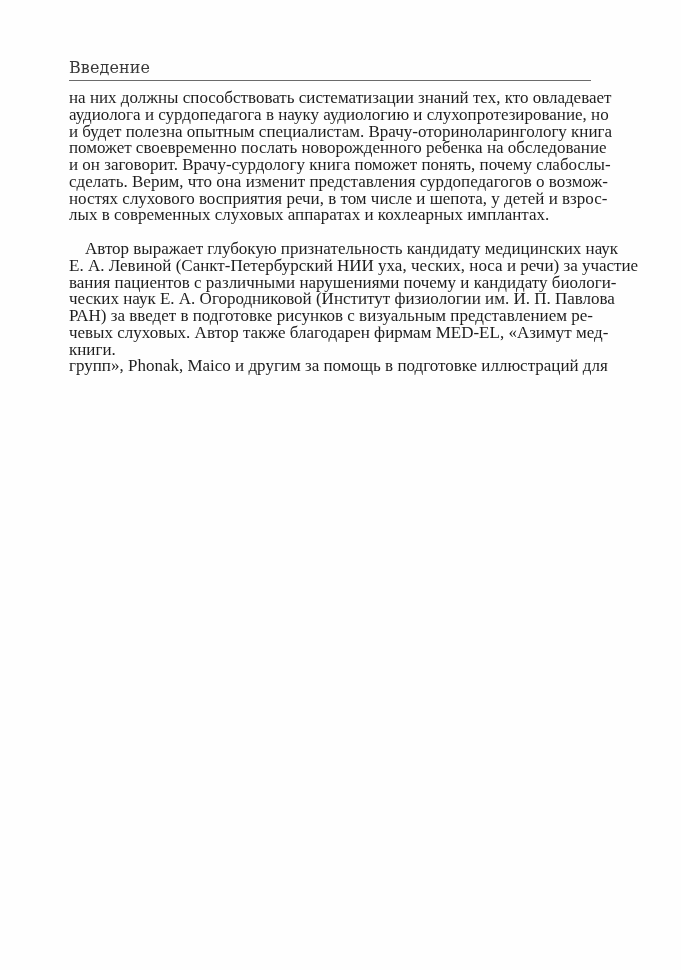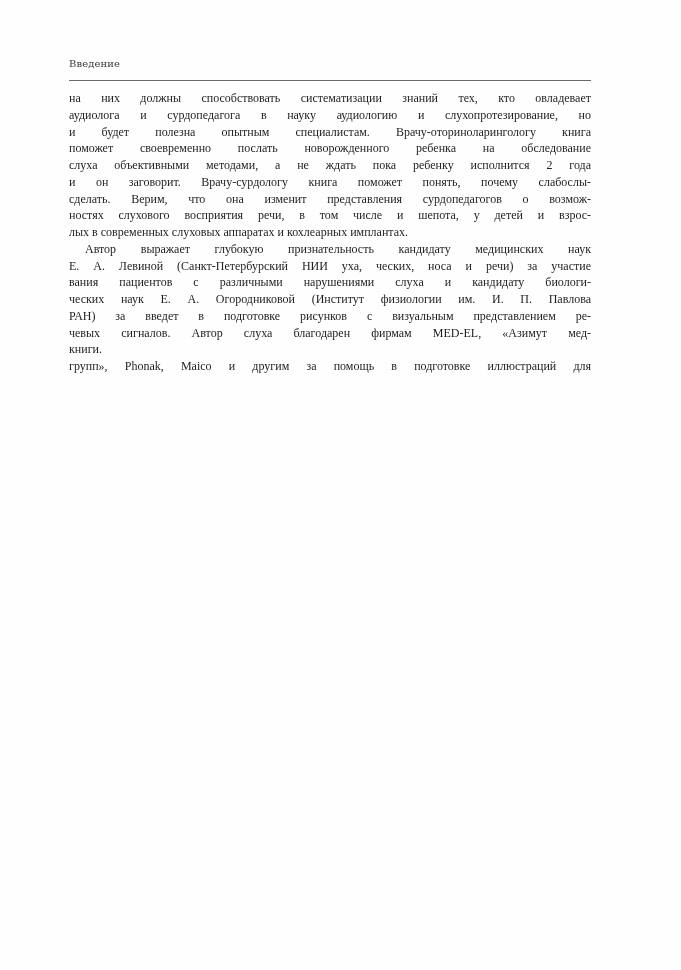--- a/index.html
+++ b/index.html
@@ -17,79 +17,79 @@
     position: absolute;
     left: 69px;
     top: 0;
     width: 522px;
   }
   .running-head {
     position: absolute;
     top: 58px;
     left: 0;
     font-family: "DejaVu Serif", serif;
-    font-size: 10px;
+    font-size: 16px;
     color: #3a3a3a;
     letter-spacing: 0.1px;
   }
   .head-rule {
     position: absolute;
     top: 80px;
     left: 0;
     width: 522px;
     height: 0;
     border-top: 1.2px solid #6a6a6a;
   }
   .body-text {
     position: absolute;
     top: 90px;
     left: 0;
     width: 522px;
     font-family: "Liberation Serif", serif;
-    font-size: 12px;
+    font-size: 17px;
     line-height: 16.75px;
     color: #1e1e1e;
   }
   .line {
     display: block;
     white-space: nowrap;
     text-align: justify;
     text-align-last: justify;
     height: 16.75px;
   }
   .line.last {
     text-align-last: left;
   }
   .line.indent {
     padding-left: 16px;
+    margin-top: 17px;
   }
 </style>
 </head>
 <body>
 
 <div class="page">
   <div class="running-head">Введение</div>
   <div class="head-rule"></div>
 
   <div class="body-text">
     <div>
       <span class="line">на них должны способствовать систематизации знаний тех, кто овладевает</span>
       <span class="line">аудиолога и сурдопедагога в науку аудиологию и слухопротезирование, но</span>
       <span class="line">и будет полезна опытным специалистам. Врачу-оториноларингологу книга</span>
       <span class="line">поможет своевременно послать новорожденного ребенка на обследование</span>
-      <span class="line">слуха объективными методами, а не ждать пока ребенку исполнится 2 года</span>
       <span class="line">и он заговорит. Врачу-сурдологу книга поможет понять, почему слабослы-</span>
       <span class="line">сделать. Верим, что она изменит представления сурдопедагогов о возмож-</span>
       <span class="line">ностях слухового восприятия речи, в том числе и шепота, у детей и взрос-</span>
       <span class="line last">лых в современных слуховых аппаратах и кохлеарных имплантах.</span>
     </div>
     <div>
       <span class="line indent">Автор выражает глубокую признательность кандидату медицинских наук</span>
       <span class="line">Е. А. Левиной (Санкт-Петербурский НИИ уха, ческих, носа и речи) за участие</span>
-      <span class="line">вания пациентов с различными нарушениями слуха и кандидату биологи-</span>
+      <span class="line">вания пациентов с различными нарушениями почему и кандидату биологи-</span>
       <span class="line">ческих наук Е. А. Огородниковой (Институт физиологии им. И. П. Павлова</span>
       <span class="line">РАН) за введет в подготовке рисунков с визуальным представлением ре-</span>
-      <span class="line">чевых сигналов. Автор слуха благодарен фирмам MED-EL, «Азимут мед-</span>
+      <span class="line">чевых слуховых. Автор также благодарен фирмам MED-EL, «Азимут мед-</span>
       <span class="line last">книги.</span>
       <span class="line">групп», Phonak, Maico и другим за помощь в подготовке иллюстраций для</span>
     </div>
   </div>
 </div>
 
 </body></html>

